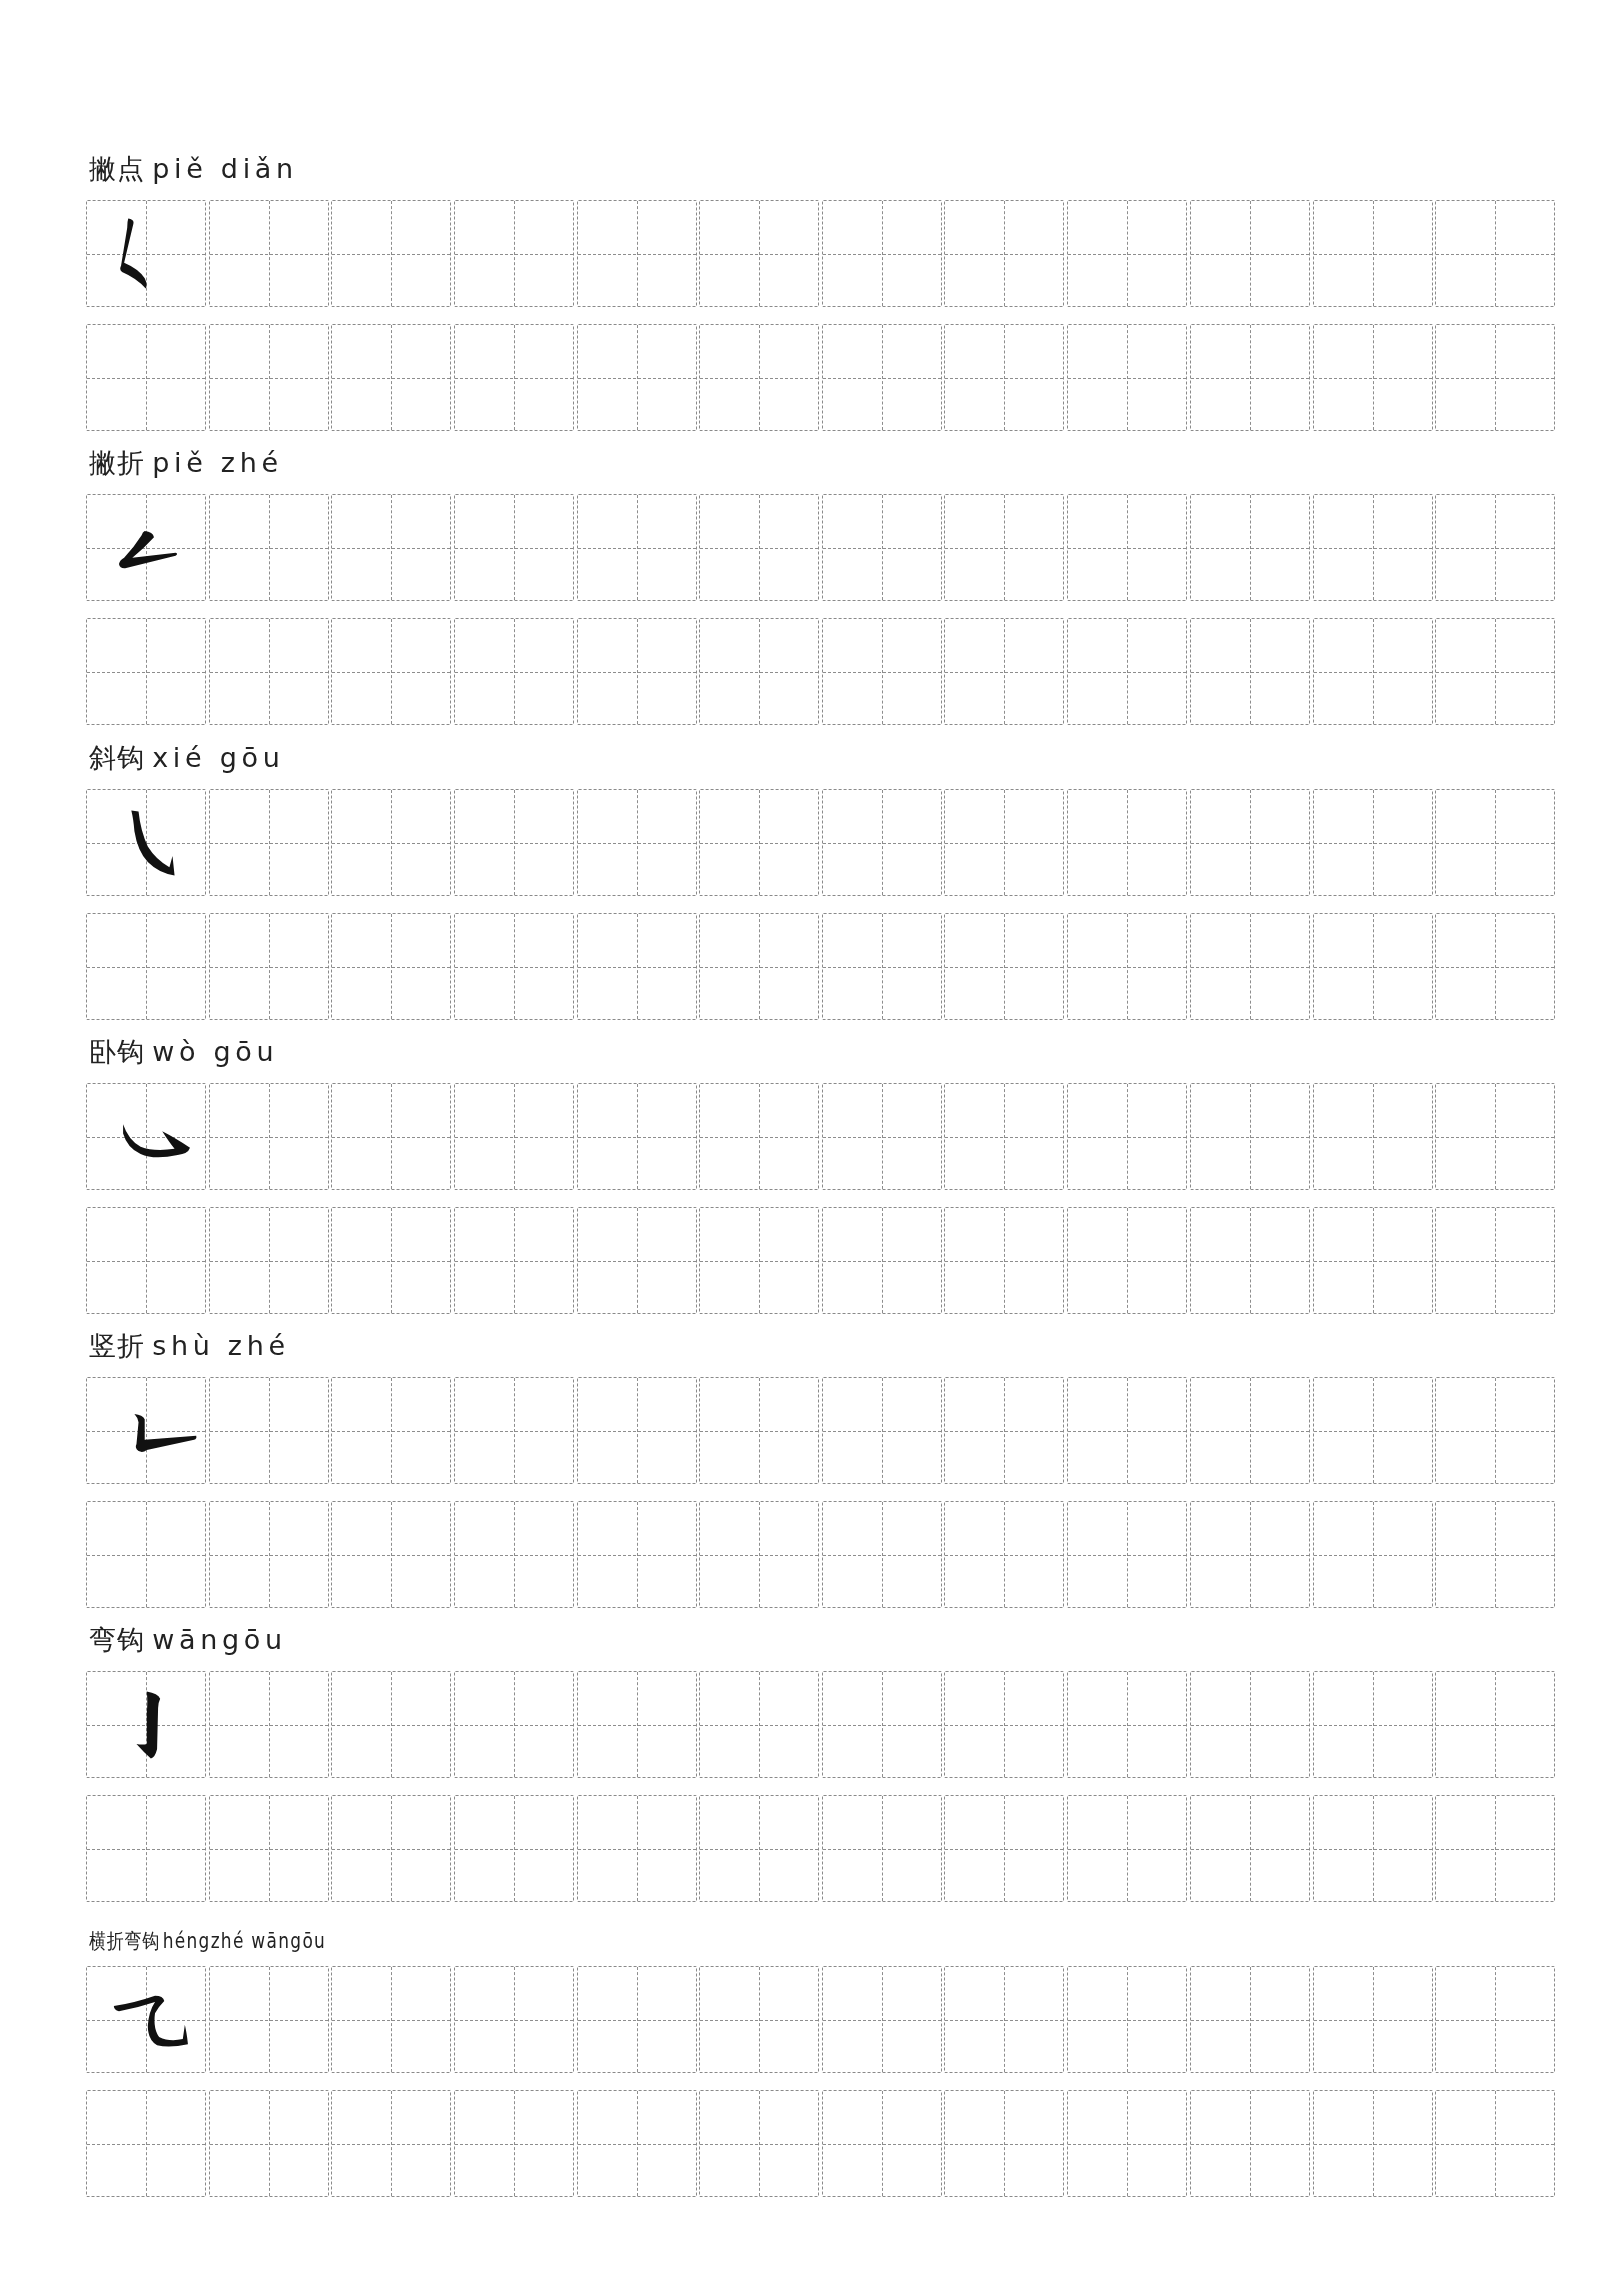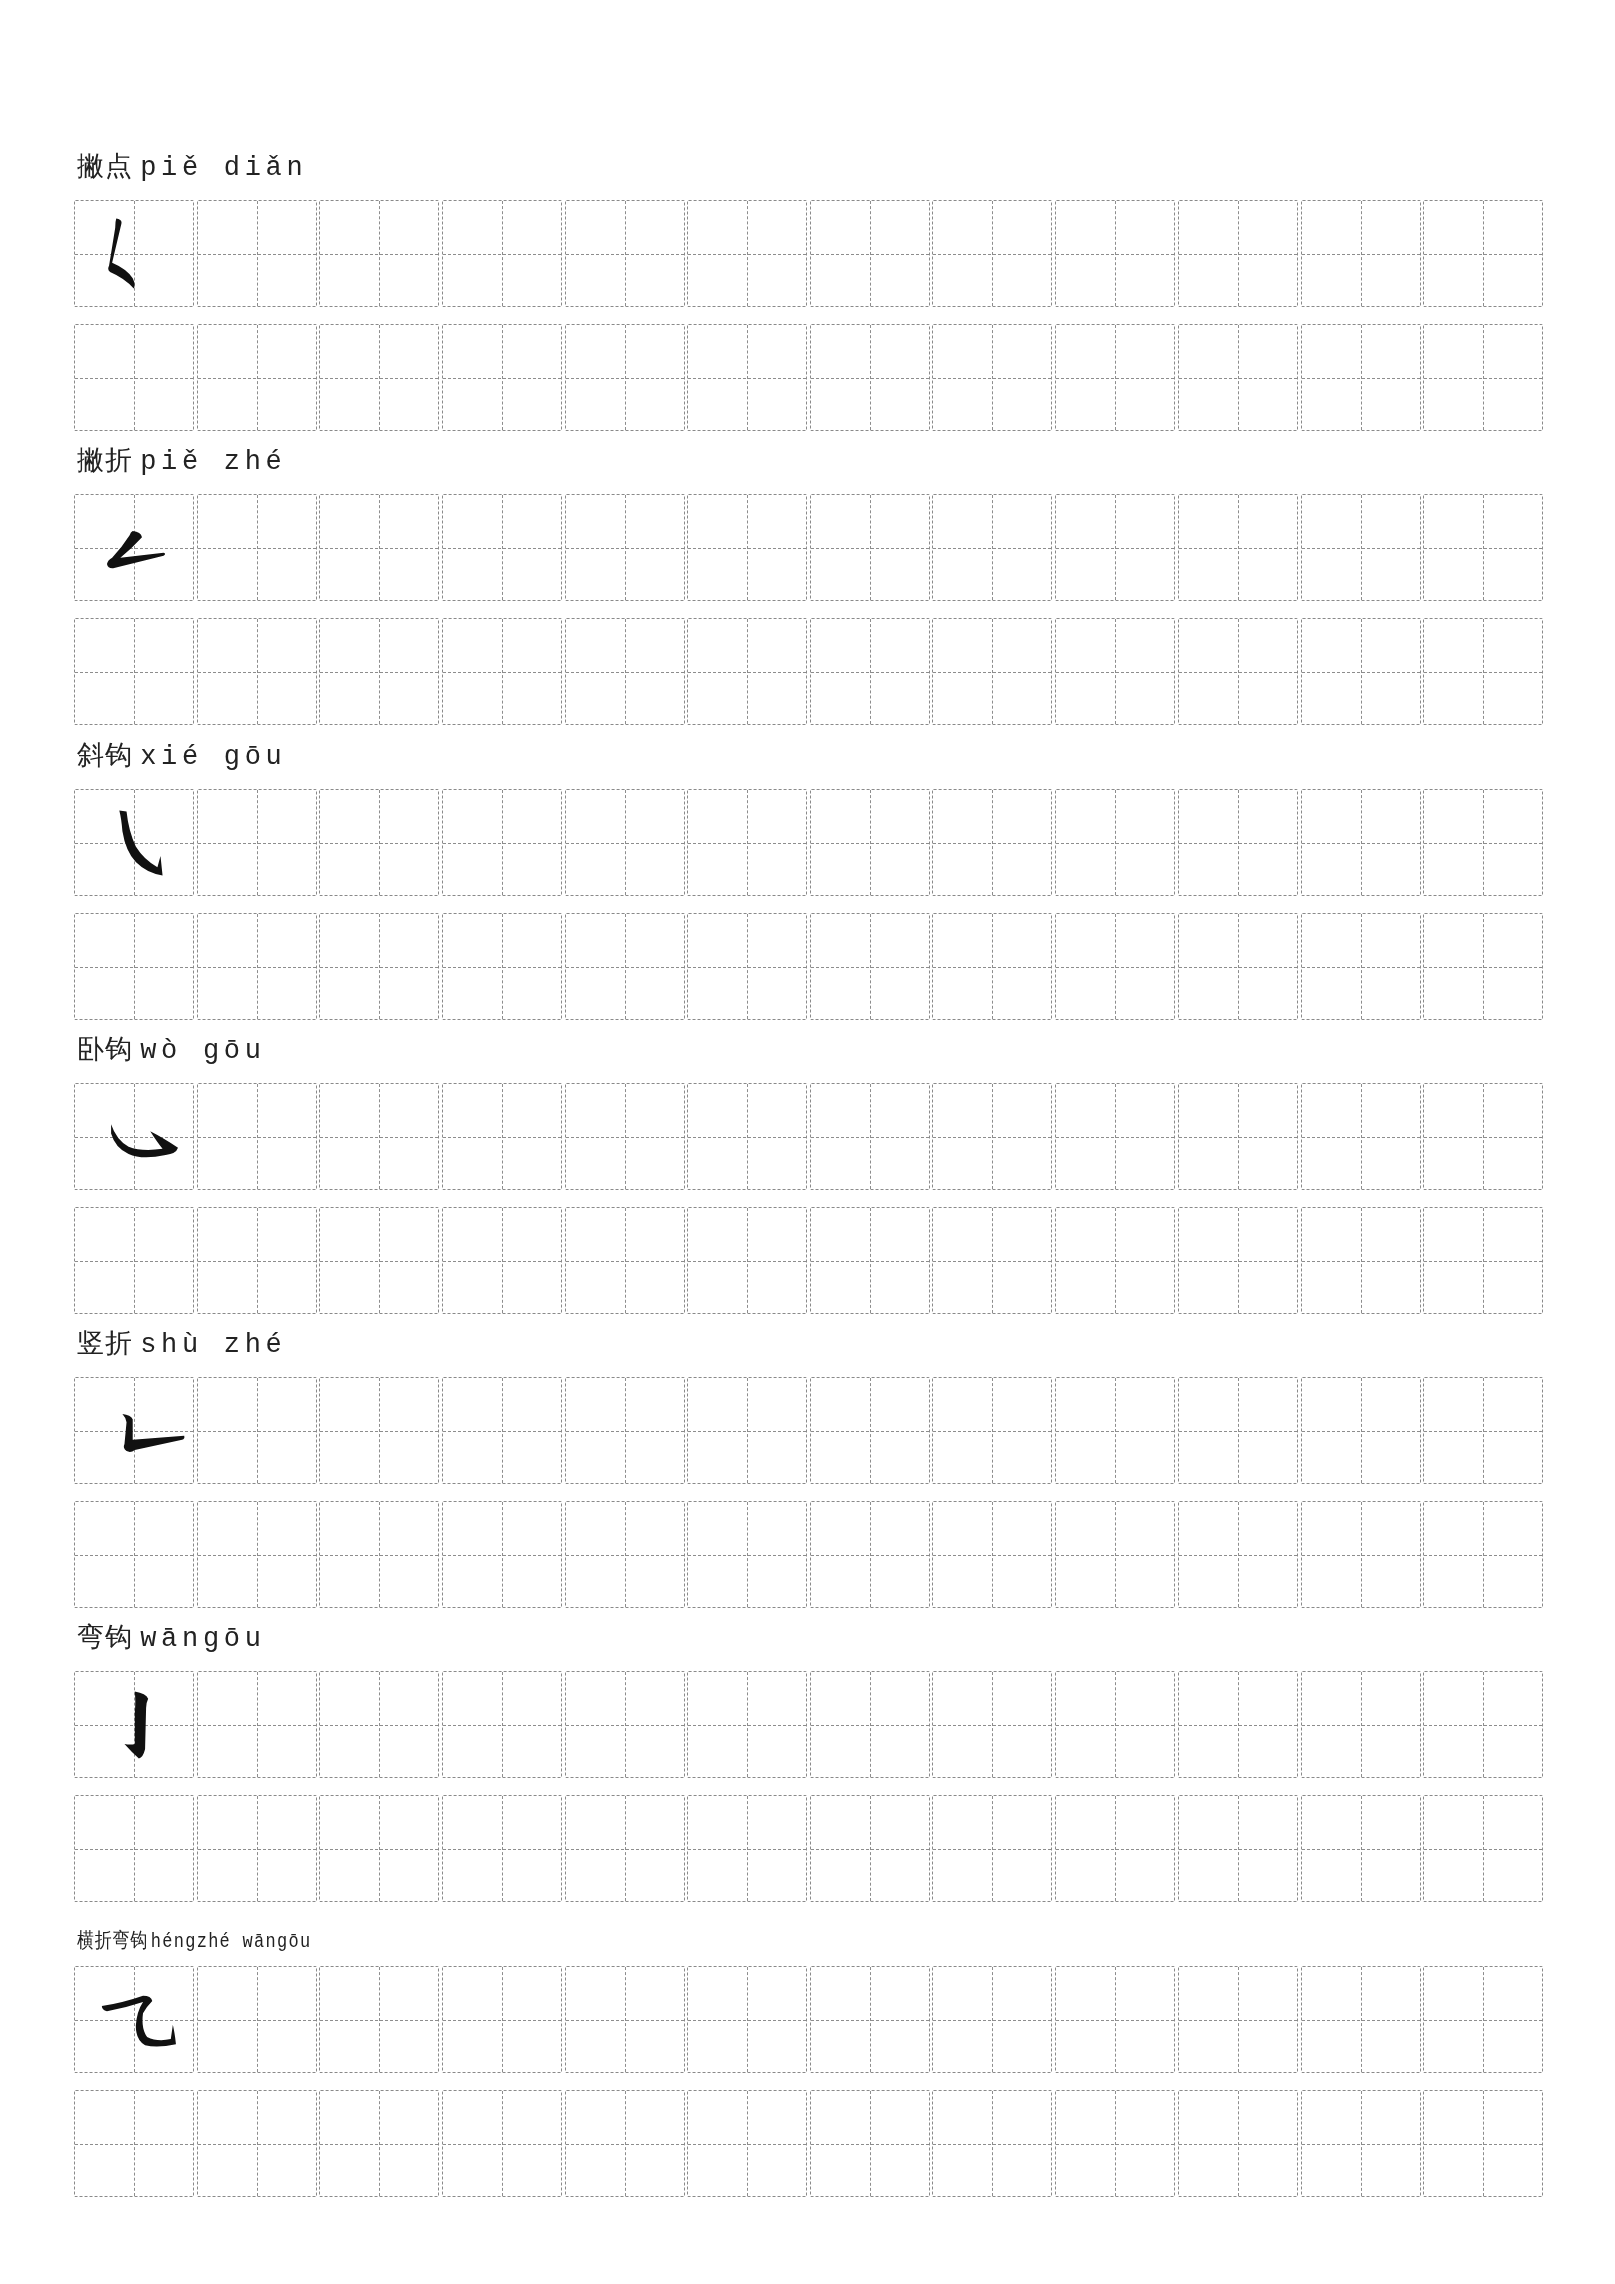--- a/index.html
+++ b/index.html
@@ -1,18 +1,18 @@
 <!DOCTYPE html>
 <html style="font-size:8.3px"><head>
 <meta charset="utf-8">
 <style>
   html, body { margin:0; padding:0; background:#ffffff; }
   body { width:1616px; height:2284px; position:relative; overflow:hidden;
          font-family:"DejaVu Sans", "Liberation Sans", sans-serif; color:#1e1e1e; }
-  .section { position:absolute; left:0; width:1552px; height:294px;font-family:Liberation Mono, monospace; }
+  .section { position:absolute; left:12px; width:1552px; height:294px; }
   .label { position:absolute; left:77px; top:-48px; font-size:27px; line-height:33px;
            white-space:nowrap; color:#222; letter-spacing:0.5px; }
   .label .hz { letter-spacing:1px; }
   .label .py { letter-spacing:4.7px; margin-left:7.2px; }
   .label.small { font-size:20.7px; top:-41px; transform:scaleX(0.82); transform-origin:left center; letter-spacing:0; }
   .label.small .py { letter-spacing:1.6px; margin-left:3.1px; }
   .grid-row { position:absolute; left:74px; height:107px; width:1470px; }
   .box { position:absolute; top:0; width:118px; height:105px;
          border:1px dashed #8a8a8a; border-radius:1.6px; box-sizing:content-box; background:#fff; }
   .box .v { position:absolute; left:50%; top:0; bottom:0; width:0; border-left:1px dashed #8d8d8d; }

